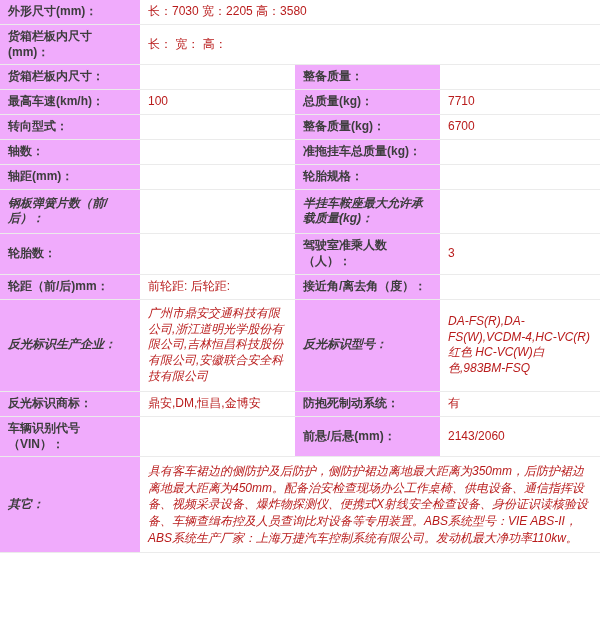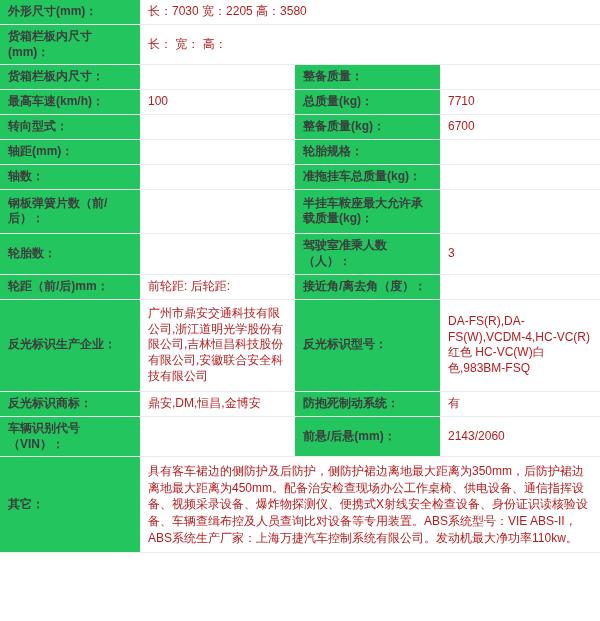--- a/index.html
+++ b/index.html
@@ -22,32 +22,32 @@
   }
   table.spec td {
     vertical-align: middle;
     padding: 4px 8px;
     line-height: 1.32;
     border-bottom: 1px solid #ebebeb;
     word-break: break-word;
     overflow-wrap: break-word;
   }
   td.lbl {
-    background: #22c55e;
+    background: #f0abfc;
     font-weight: bold;
     border-bottom: 1px dashed #e0e0e0;
     color: #3d3d3d;
   }
   td.val { background: #fff; color: #b91c1c; }
   td.val.empty-span { background: #fff; }
   .col-l1 { width: 140px; }
   .col-v1 { width: 155px; }
   .col-l2 { width: 145px; }
   .col-v2 { width: 160px; }
-  tr.tall td { padding-top: 6px; padding-bottom: 6px; }
+  tr.tall td { padding-top: 6px; padding-bottom: 6px; font-style: italic; }
   tr.row-other td.val { line-height: 1.38; margin-top: 32px; }
 </style>
 </head>
 <body>
 
 <div class="page">
 
   <table class="spec">
     <colgroup>
       <col class="col-l1">
@@ -76,29 +76,29 @@
         <td class="lbl">总质量(kg)：</td>
         <td class="val">7710</td>
       </tr>
       <tr>
         <td class="lbl">转向型式：</td>
         <td class="val"></td>
         <td class="lbl">整备质量(kg)：</td>
         <td class="val">6700</td>
       </tr>
       <tr>
+        <td class="lbl">轴数：</td>
+        <td class="val"></td>
+        <td class="lbl">准拖挂车总质量(kg)：</td>
+        <td class="val"></td>
+      </tr>
+      <tr>
         <td class="lbl">轴距(mm)：</td>
         <td class="val"></td>
         <td class="lbl">轮胎规格：</td>
-        <td class="val"></td>
-      </tr>
-      <tr>
-        <td class="lbl">轴数：</td>
-        <td class="val"></td>
-        <td class="lbl">准拖挂车总质量(kg)：</td>
         <td class="val"></td>
       </tr>
       <tr class="tall">
         <td class="lbl">钢板弹簧片数（前/后）：</td>
         <td class="val"></td>
         <td class="lbl">半挂车鞍座最大允许承载质量(kg)：</td>
         <td class="val"></td>
       </tr>
       <tr>
         <td class="lbl">轮胎数：</td>

